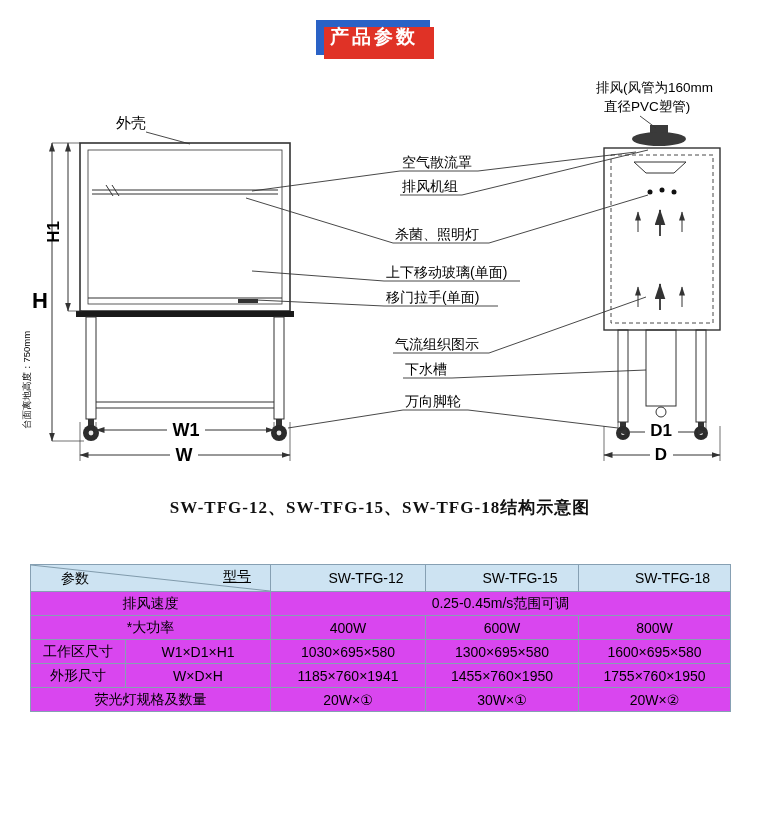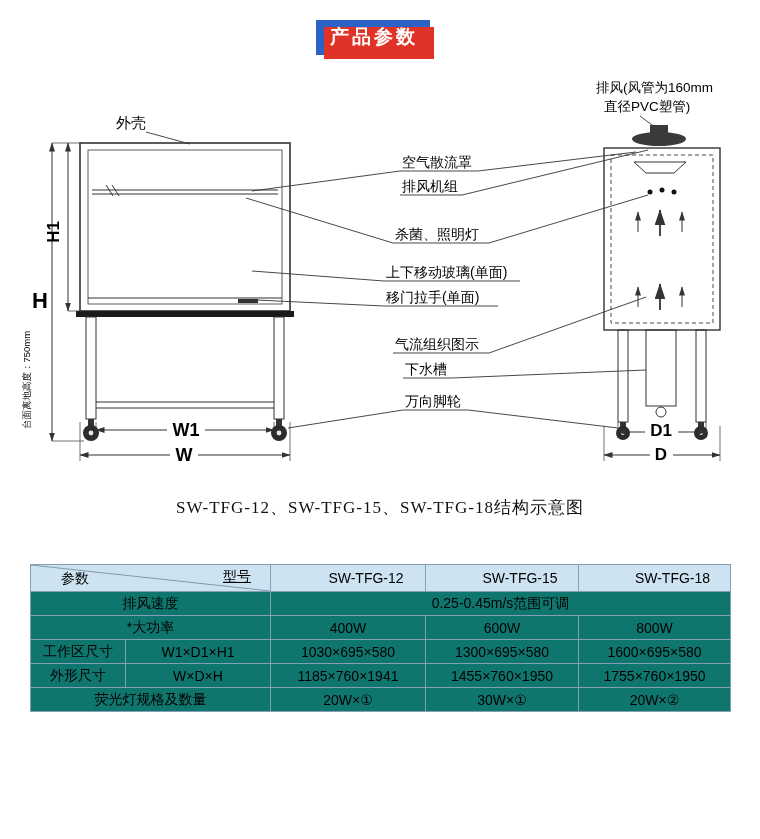--- a/index.html
+++ b/index.html
@@ -24,30 +24,30 @@
   .badge-slash{width:13px;background:#e03226;transform:skewX(-20deg);margin-left:9px;}
 
   
   #diagram{position:absolute;top:70px;left:0;}
   #diagram text{fill:#000;font-family:"Liberation Sans","DejaVu Sans",sans-serif;}
   .dimtxt{font-family:"Liberation Serif","DejaVu Serif",serif;font-weight:bold;}
 
   .caption{
     position:absolute;top:496px;left:0;width:760px;text-align:center;
     font-family:"Liberation Serif","DejaVu Serif",serif;
-    font-size:17px;letter-spacing:1px;color:#111;
+    font-size:17px;letter-spacing:1px;color:#111;font-weight:bold;
   }
 
   
   table.spec{
     position:absolute;top:564px;left:30px;width:700px;
     border-collapse:collapse;table-layout:fixed;
   }
   table.spec th,table.spec td{
-    border:1px solid #86a0b3;background:#0f766e;text-align:center;
+    border:1px solid #86a0b3;background:#d946ef;text-align:center;
     padding:0;height:23px;font-size:14px;font-weight:400;color:#000;
     overflow:hidden;white-space:nowrap;
   }
   table.spec th{height:26px;background:#cde3f2;padding-left:36px;}
   th.model{font-size:16px;font-weight:700;}
   td.val{font-size:15px;}
   th.corner{position:relative;}
   th.corner svg.diag{position:absolute;inset:0;width:100%;height:100%;}
   .corner-param{position:absolute;left:30px;bottom:3px;font-size:14px;}
   .corner-model{position:absolute;left:192px;top:3px;font-size:14px;text-decoration:underline;}

